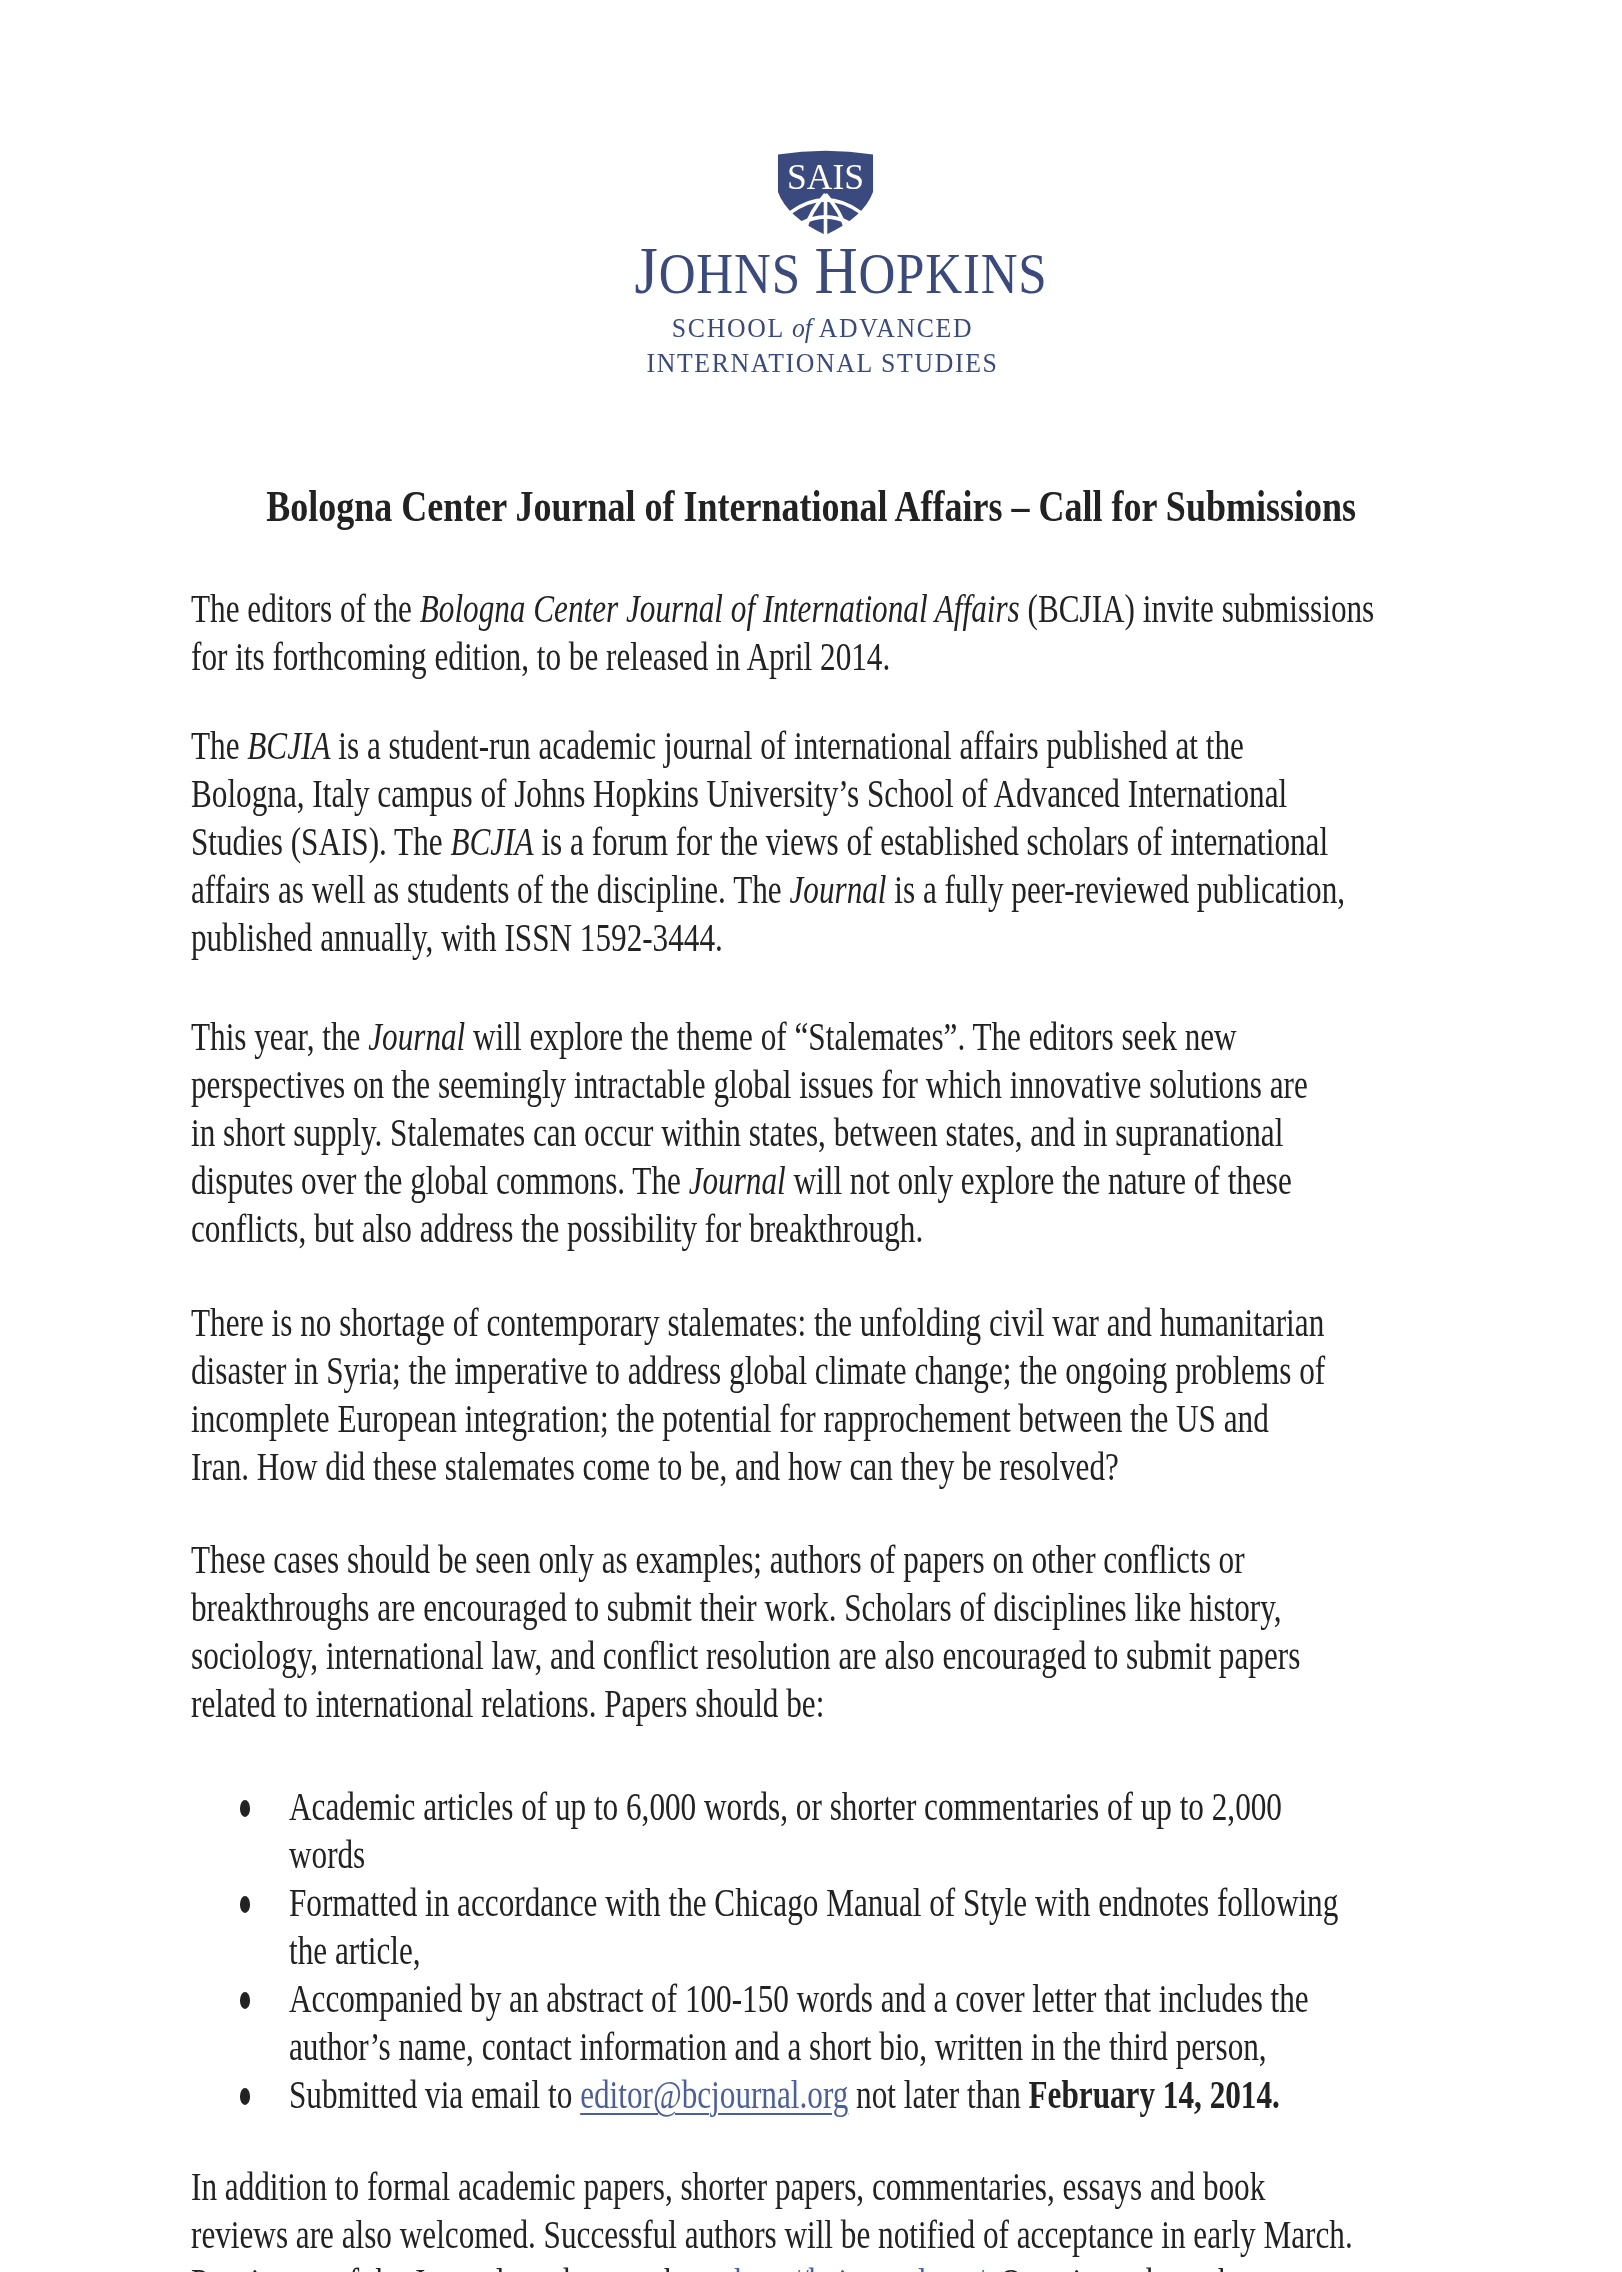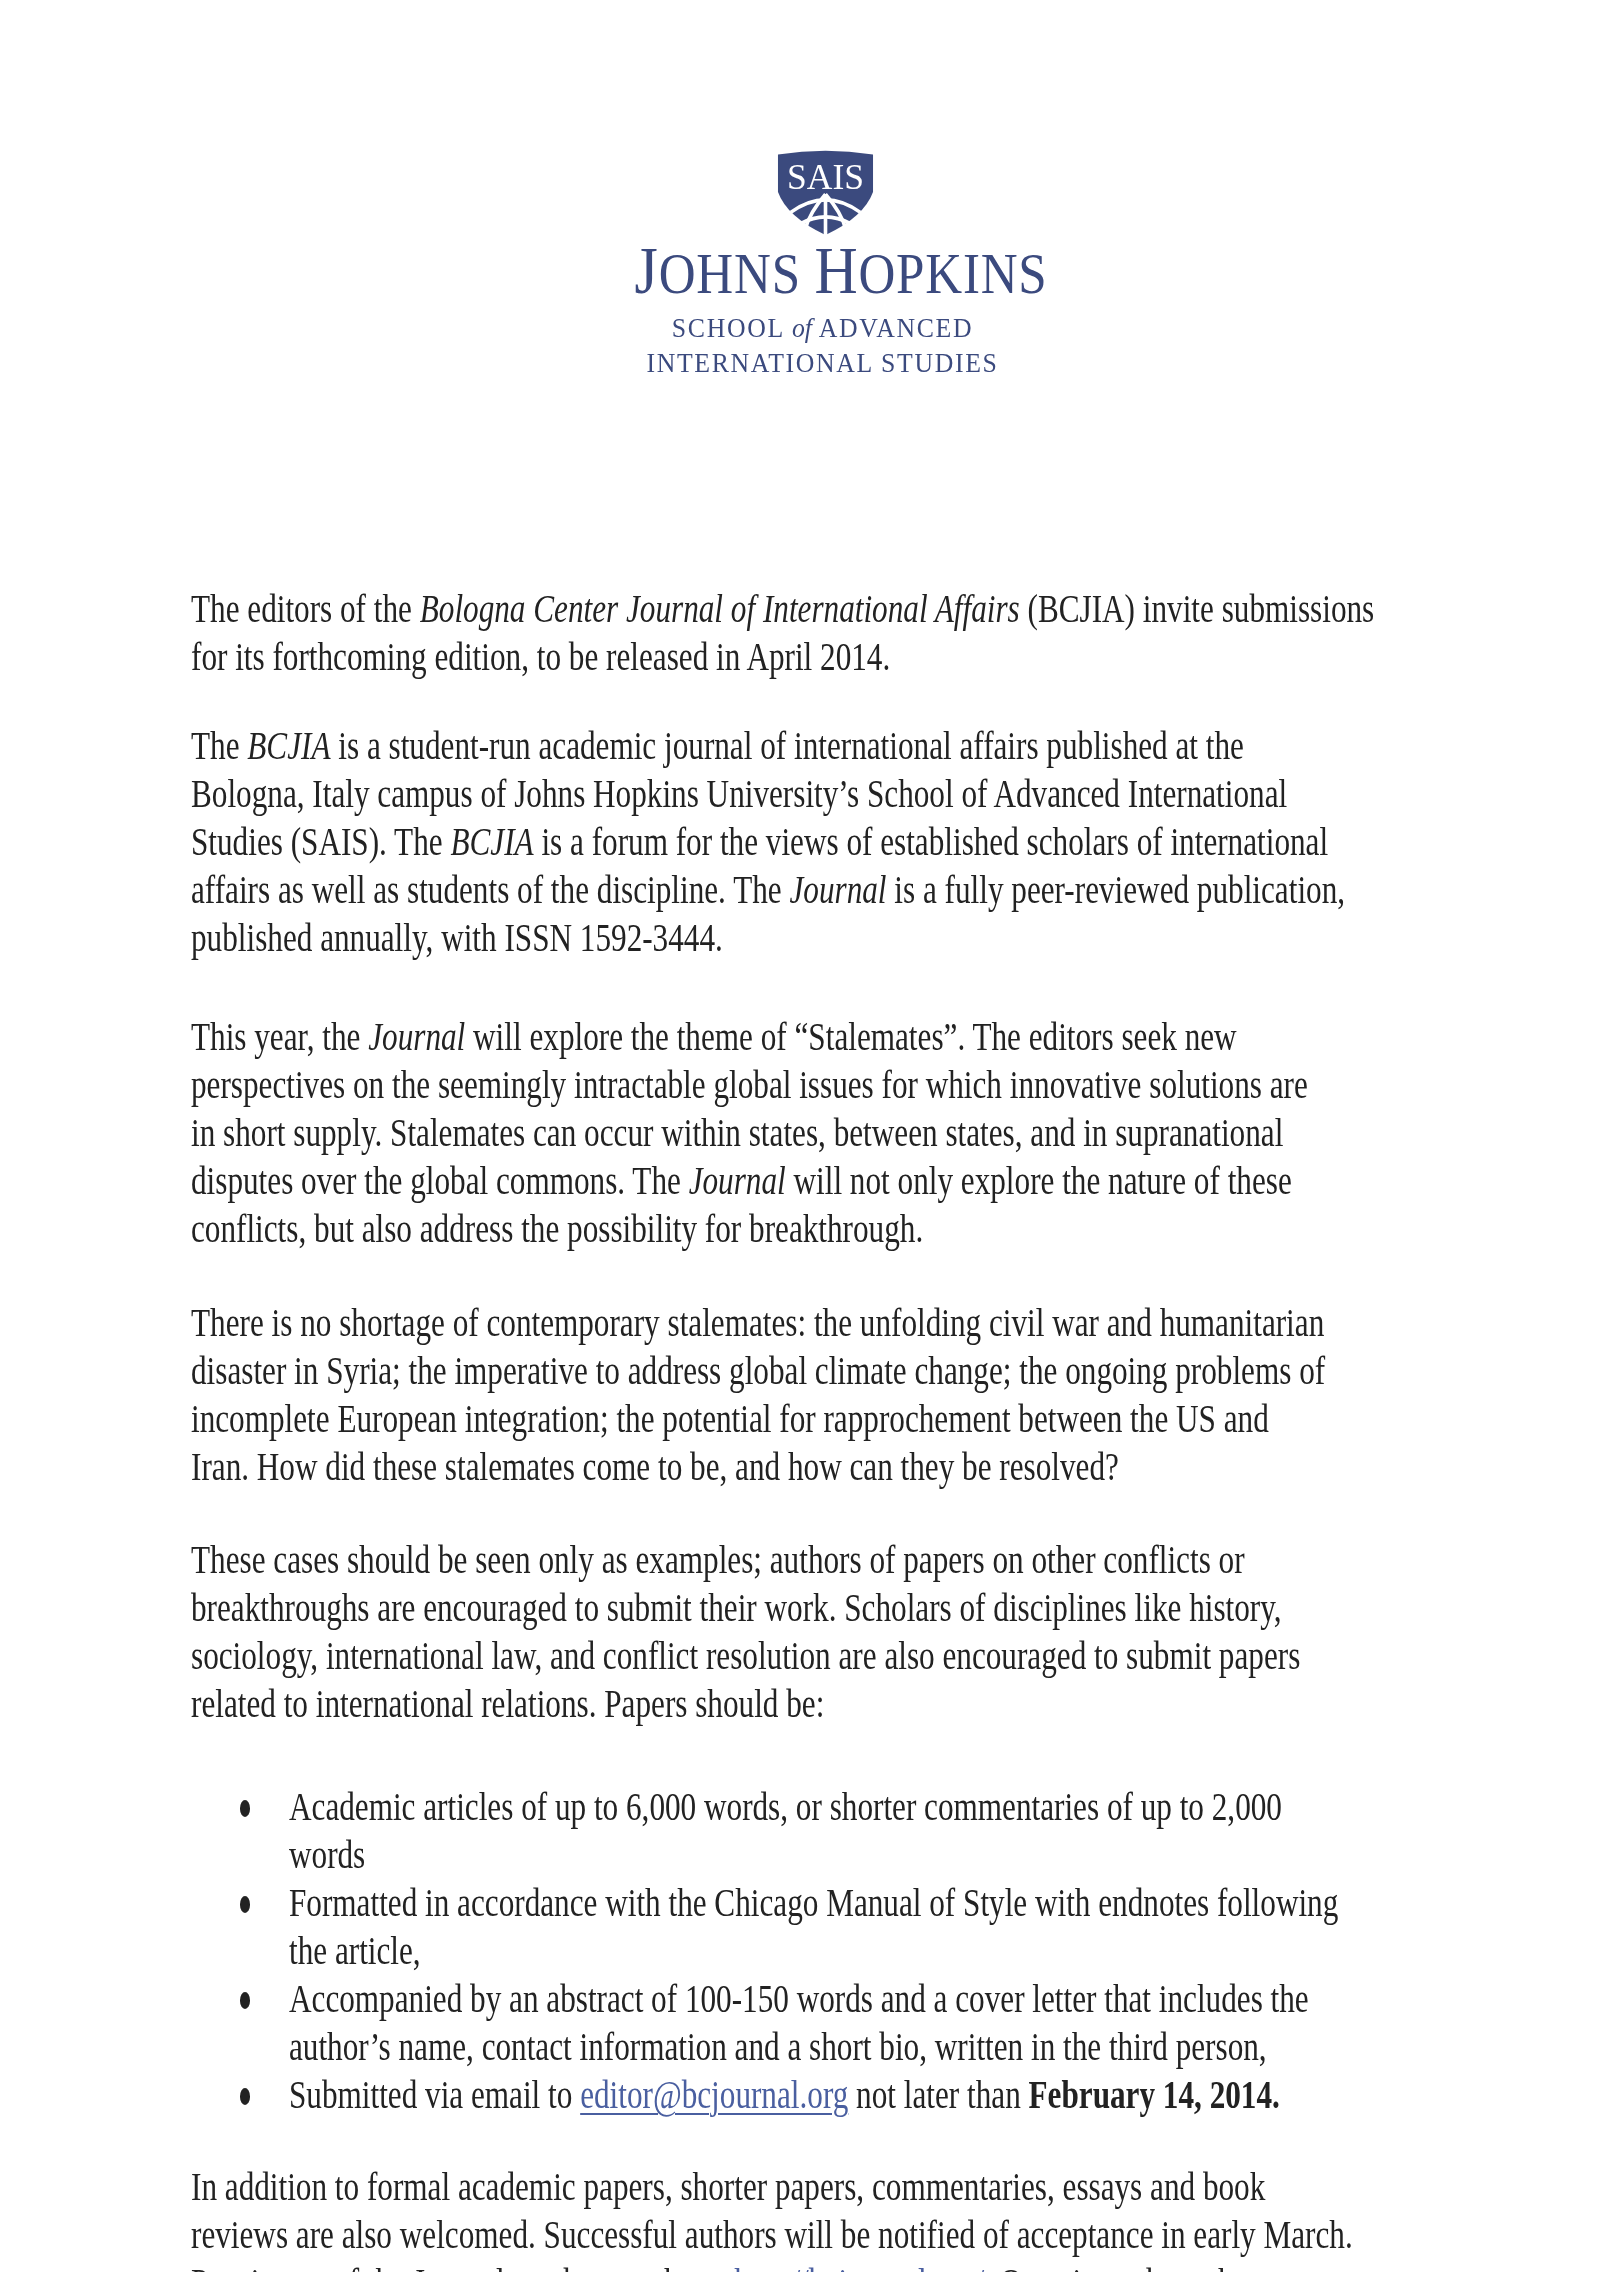--- a/index.html
+++ b/index.html
@@ -58,20 +58,21 @@
     </svg>
     <div class="jh">
       <span class="cap">J</span><span>OHNS </span><span class="cap">H</span><span>OPKINS</span>
     </div>
     <div class="school">
       <span>SCHOOL </span><span class="of">of</span><span> ADVANCED</span>
     </div>
     <div class="intl">INTERNATIONAL STUDIES</div>
   </div>
 
+  <div class="title"><span>Bologna Center Journal of International Affairs – Call for Submissions</span></div>
 
   <div class="para" style="top:585px">
     <span class="line"><span>The editors of the </span><span class="it">Bologna Center Journal of International Affairs</span><span> (BCJIA) invite submissions</span></span>
     <span class="line">for its forthcoming edition, to be released in April 2014.</span>
   </div>
 
   <div class="para" style="top:722px">
     <span class="line"><span>The </span><span class="it">BCJIA</span><span> is a student-run academic journal of international affairs published at the</span></span>
     <span class="line">Bologna, Italy campus of Johns Hopkins University’s School of Advanced International</span>
     <span class="line"><span>Studies (SAIS). The </span><span class="it">BCJIA</span><span> is a forum for the views of established scholars of international</span></span>

